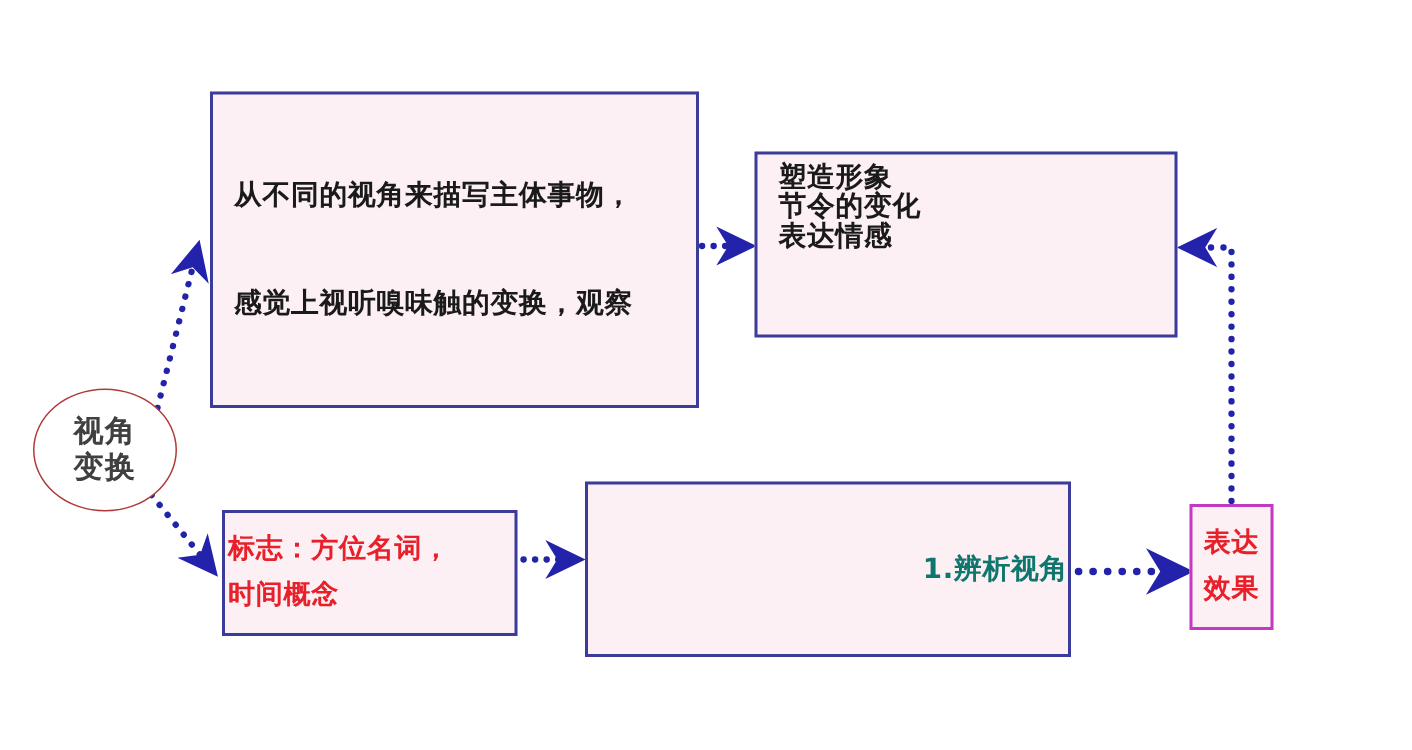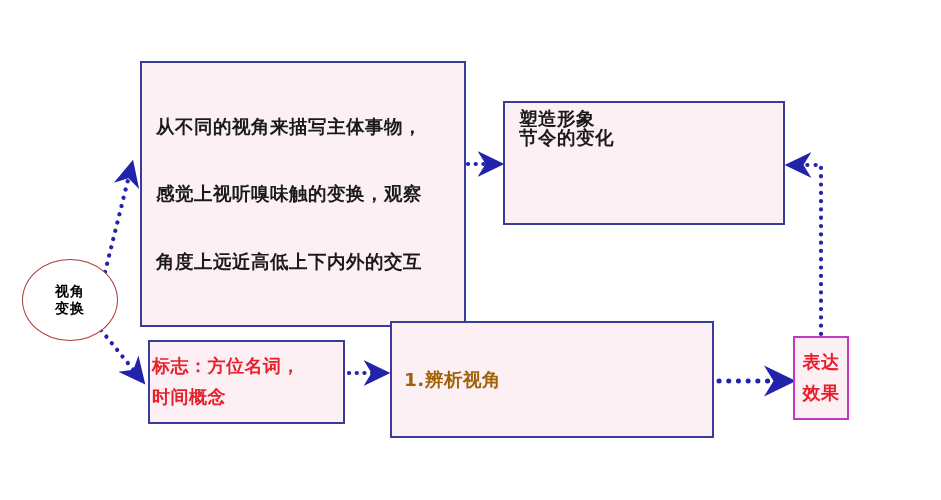--- a/index.html
+++ b/index.html
@@ -35,21 +35,21 @@
   .node .line {
     white-space: nowrap;
     font-weight: 700;
     letter-spacing: 0.5px;
   }
   
   #node-description {
     left: 140px;
     top: 61px;
     width: 326px;
-    height: 266px;
+    height: 211px;
     padding: 6px 12px 6px 14px;
     justify-content: space-evenly;
   }
   #node-description .line {
     color: #1a1a1a;
     font-size: 18.5px;
     line-height: 1.05;
   }
   
   #node-outcomes {
@@ -82,23 +82,24 @@
   
   #node-steps {
     left: 390px;
     top: 321px;
     width: 324px;
     height: 117px;
     padding: 5px 0 5px 12px;
     justify-content: space-evenly;
   }
   #node-steps .line {
-    color: #a16207;
+    color: #0f766e;
     font-size: 18.5px;
     line-height: 1.05;
+    text-align: right;
   }
   
   #node-effect {
     left: 793px;
     top: 336px;
     width: 56px;
     height: 84px;
     border: 2px solid #c03bc0;
     align-items: center;
     justify-content: space-evenly;
@@ -120,22 +121,22 @@
     border: 1.6px solid #b03a3a;
     border-radius: 50%;
     background: #ffffff;
     box-sizing: border-box;
     display: flex;
     flex-direction: column;
     align-items: center;
     justify-content: center;
   }
   #node-root .line {
-    color: #000000;
-    font-size: 14px;
+    color: #404040;
+    font-size: 20px;
     font-weight: 700;
     line-height: 1.18;
     letter-spacing: 1px;
     text-align: right;
   }
 </style>
 </head>
 <body>
 
 <div id="canvas">
@@ -173,26 +174,26 @@
   </svg>
 
   <div id="node-root">
     <span class="line">视角</span>
     <span class="line">变换</span>
   </div>
 
   <div id="node-description" class="node">
     <span class="line">从不同的视角来描写主体事物，</span>
     <span class="line">感觉上视听嗅味触的变换，观察</span>
-    <span class="line">角度上远近高低上下内外的交互</span>
   </div>
 
   <div id="node-outcomes" class="node">
     <span class="line">塑造形象</span>
     <span class="line">节令的变化</span>
+    <span class="line">表达情感</span>
   </div>
 
   <div id="node-markers" class="node">
     <span class="line">标志：方位名词，</span>
     <span class="line">时间概念</span>
   </div>
 
   <div id="node-steps" class="node">
     <span class="line">1.辨析视角</span>
   </div>

